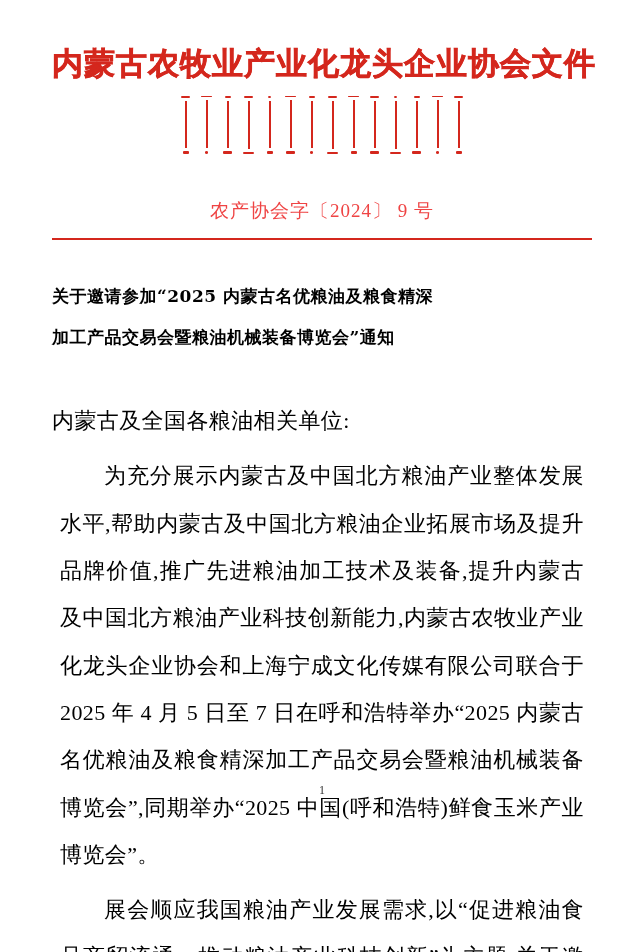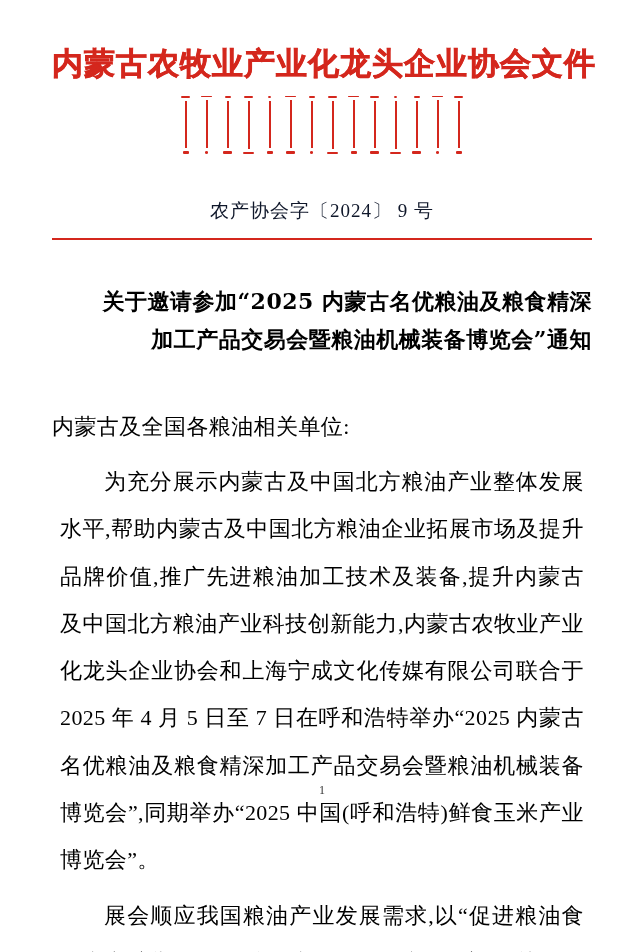--- a/index.html
+++ b/index.html
@@ -68,41 +68,41 @@
   .mong-col .bar-b { width: 6px; height: 3px; }
   .mong-col .bar-c { width: 11px; height: 2px; }
   .mong-col .dot { width: 3px; height: 3px; border-radius: 50%; }
 
   
   .docnum {
     margin-top: 40px;
     text-align: center;
     font-size: 19px;
     letter-spacing: 1px;
-    color: #0f172a;
+    color: #ef4444;
   }
 
   
   .red-rule {
     margin-top: 14px;
     height: 2px;
     background: #d4271d;
   }
 
   
   .doc-title {
     margin-top: 42px;
-    text-align: right;
+    text-align: left;
     font-family: "DejaVu Serif", "Liberation Serif", serif;
     font-weight: bold;
-    font-size: 22px;
+    font-size: 17px;
     line-height: 1.75;
     letter-spacing: 0.5px;
   }
-  .doc-title .line2 { display: block; }
+  .doc-title .line2 { display: block; margin-top: 12px; }
 
   
   .body-text {
     margin-top: 44px;
     font-size: 22px;
     line-height: 2.15;
     letter-spacing: 0.4px;
     text-align: justify;
     text-justify: inter-ideograph;
   }

